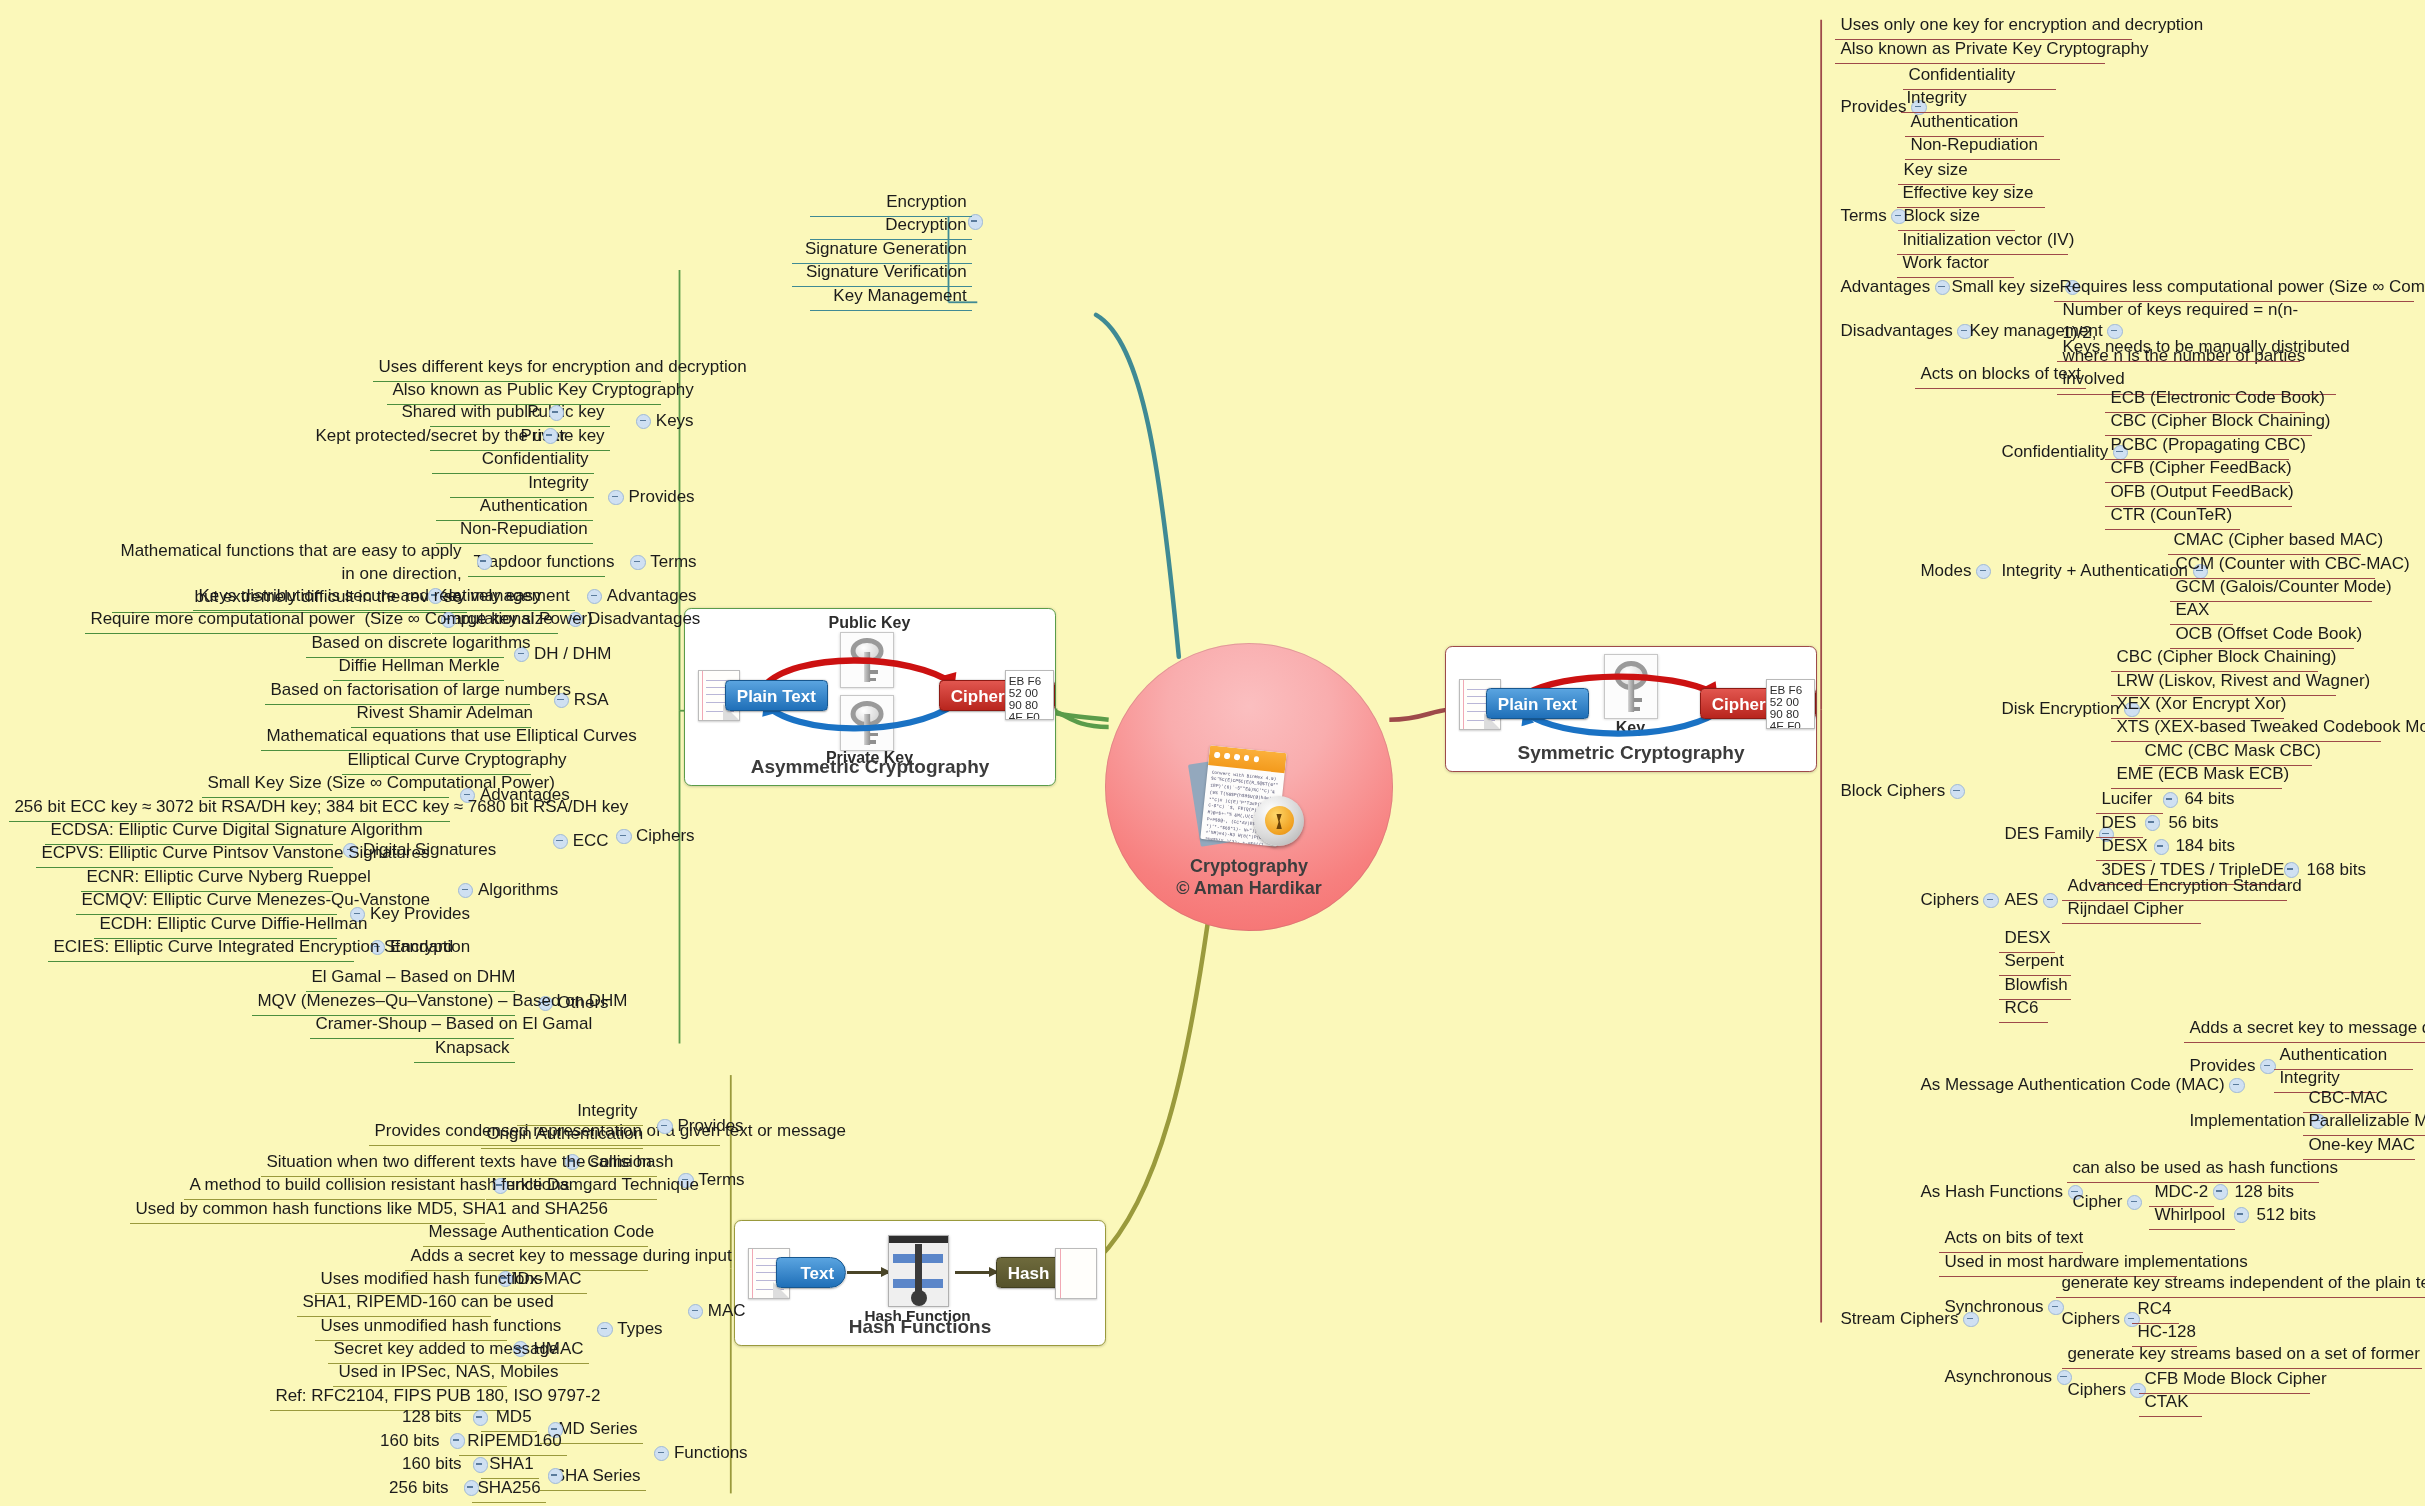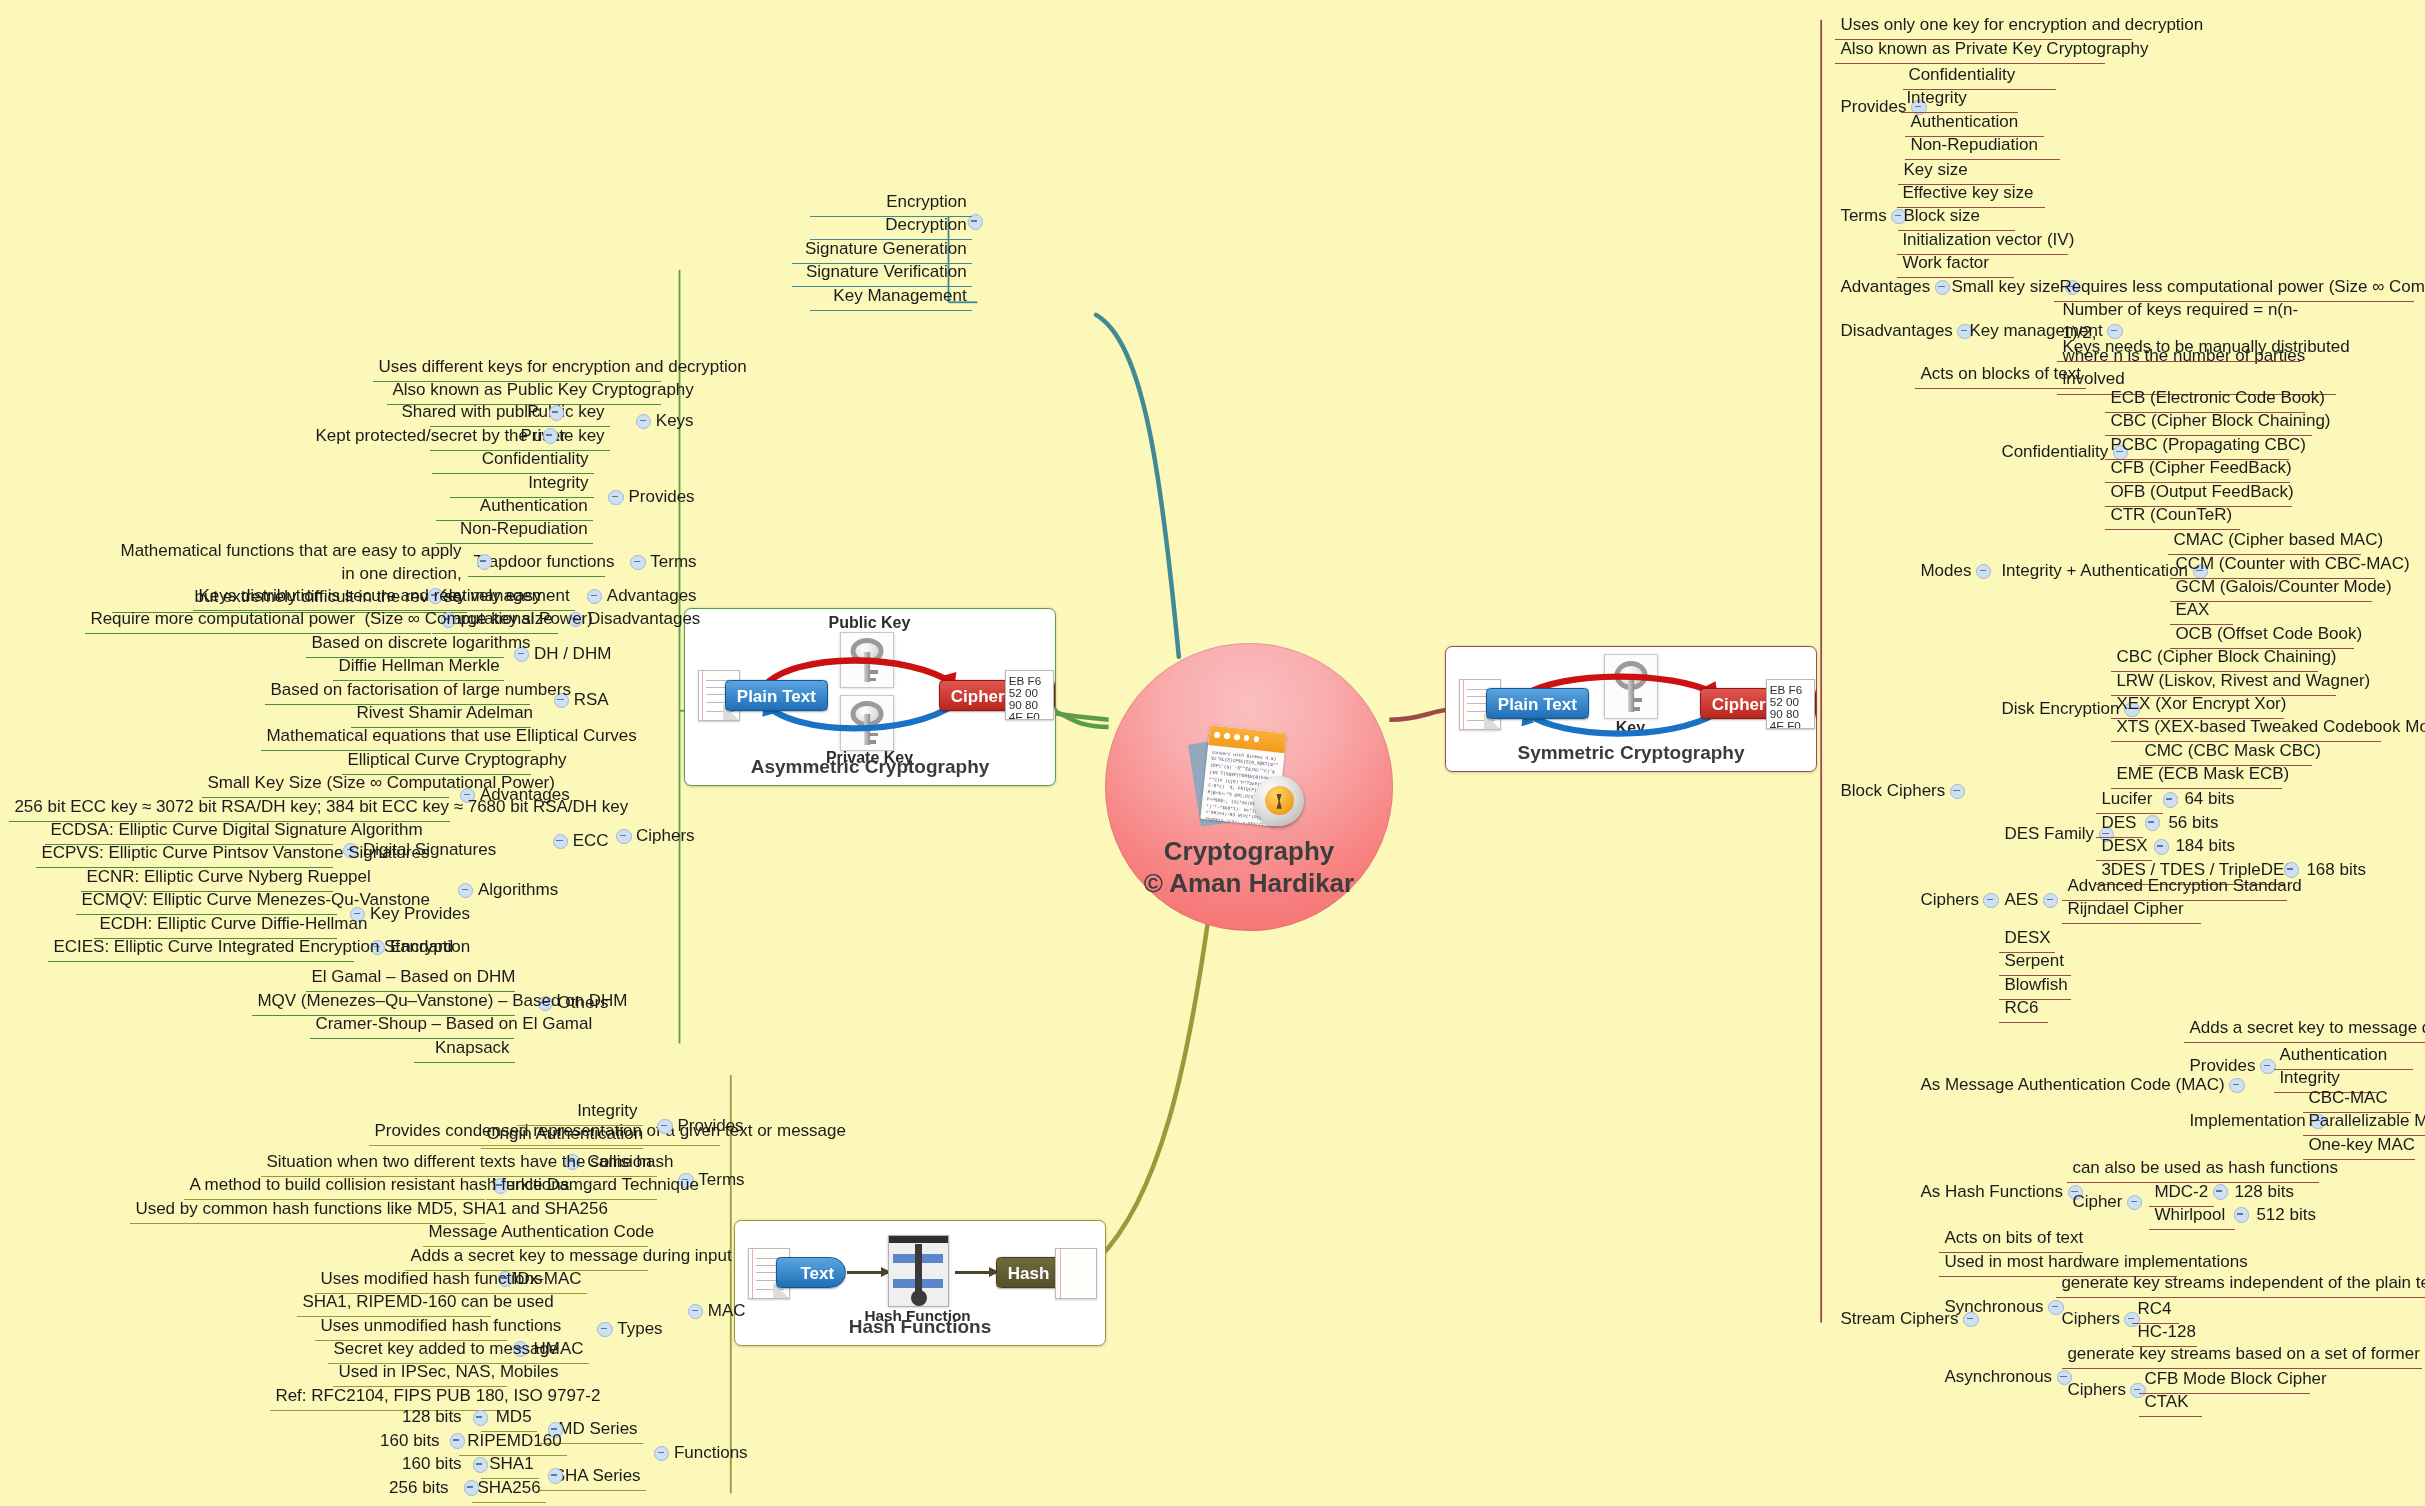--- a/index.html
+++ b/index.html
@@ -48,21 +48,21 @@
   
   #root{
     position:absolute;left:1105px;top:643px;width:288px;height:288px;
     border-radius:50%;
     background:radial-gradient(circle at 50% 22%, #fbbfc0 0%, #f9adae 30%, #f7807f 72%, #f56b6b 100%);
     box-shadow:inset 0 0 0 0.9px rgba(180,110,110,.35);
     display:flex;flex-direction:column;align-items:center;justify-content:flex-end;
     padding-bottom:31px;box-sizing:border-box;
   }
   #root .rtitle{
-    font-size:26px;font-weight:bold;color:#3d3d3d;text-align:center;line-height:1.26;
+    font-size:18px;font-weight:bold;color:#3d3d3d;text-align:center;line-height:1.26;
   }
   .lockart{
     position:relative;width:135px;height:115px;margin-bottom:3.6px;
   }
   .lockart .paperback{
     position:absolute;left:12.6px;top:23.4px;width:68px;height:83px;background:#93a8bd;
     transform:rotate(-9deg);border-radius:1.8px;
   }
   .lockart .paper{
     position:absolute;left:23.4px;top:12.6px;width:77px;height:94px;background:#fdfcfb;

